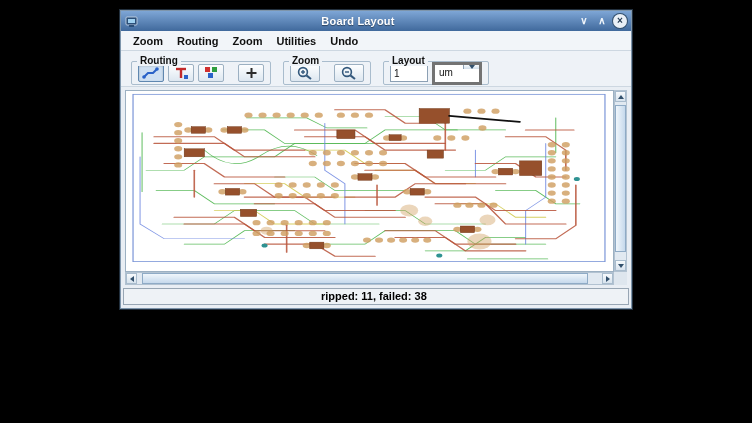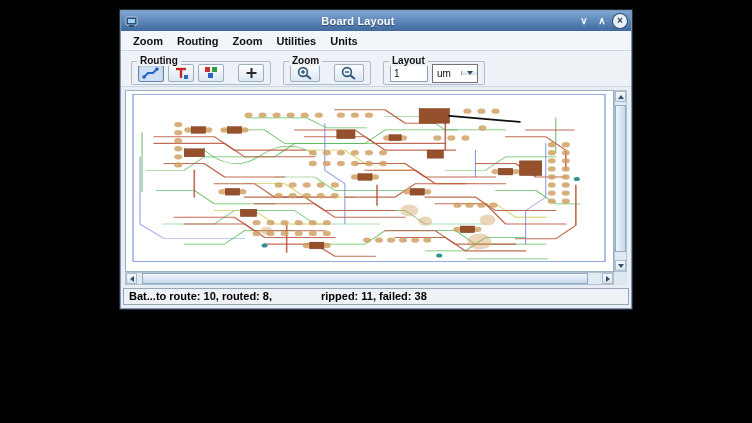--- a/index.html
+++ b/index.html
@@ -59,21 +59,21 @@
   .tbtn svg{display:block;}
   .tbtn.selected{
     background:#cfe0f2;border-color:#5f87b0;box-shadow:inset 0 1px 2px rgba(0,0,0,.28);
   }
   .tbtn.spaced{margin-left:10px;}
   .tgroup.zoom .tbtn{width:30px;}
   .units-input{
     width:30px;height:15px;font-size:10px;font-family:"Liberation Sans",sans-serif;
     border:1px solid #8ca0b4;padding:0 3px;background:#fff;color:#111;
   }
-  .combo{display:flex;align-items:center;border:1px solid #737373;background:#fff;height:17px;}
+  .combo{display:flex;align-items:flex-start;border:3px solid #737373;background:#fff;height:17px;}
   .combo-text{font-size:10px;line-height:15px;padding:0 6px 0 4px;min-width:18px;color:#111;}
   .combo-btn{
     width:15px;background:linear-gradient(#f5f9fc,#d2dfec);border-left:1px solid #8ca0b4;
     display:flex;align-items:center;justify-content:center;
   }
   
   .tri-up{width:0;height:0;border-left:3px solid transparent;border-right:3px solid transparent;border-bottom:4px solid #32506c;}
   .tri-down{width:0;height:0;border-left:3px solid transparent;border-right:3px solid transparent;border-top:4px solid #32506c;}
   .tri-left{width:0;height:0;border-top:3px solid transparent;border-bottom:3px solid transparent;border-right:4px solid #32506c;}
   .tri-right{width:0;height:0;border-top:3px solid transparent;border-bottom:3px solid transparent;border-left:4px solid #32506c;}
@@ -147,21 +147,21 @@
       <span class="wbtn">∧</span>
       <span class="wbtn close">×</span>
     </span>
   </div>
 
   <div class="menubar">
     <span class="menu-item">Zoom</span>
     <span class="menu-item">Routing</span>
     <span class="menu-item">Zoom</span>
     <span class="menu-item">Utilities</span>
-    <span class="menu-item">Units</span>
+    <span class="menu-item">Undo</span>
   </div>
 
   <div class="toolbar">
 
     <div class="tgroup">
       <span class="tgroup-label">Routing</span>
       <button class="tbtn selected">
         <svg width="18" height="14" viewBox="0 0 18 14">
           <path d="M2,11 L6,7 H11 L15,3" stroke="#2a62c8" stroke-width="2" fill="none"></path>
           <circle cx="2" cy="11" r="1.8" fill="#2a62c8"></circle>
@@ -455,17 +455,16 @@
         <div class="sbtn">
             <span class="tri-right"></span>
           </div>
       </div>
 
       <div class="corner"></div>
     </div>
   </div>
 
   <div class="statusbar">
-    <span class="st-left">Bat...to route: 10, routed: 8,</span>
     <span class="st-mid">ripped: 11, failed: 38</span>
   </div>
 
 </div>
 
 </body></html>

